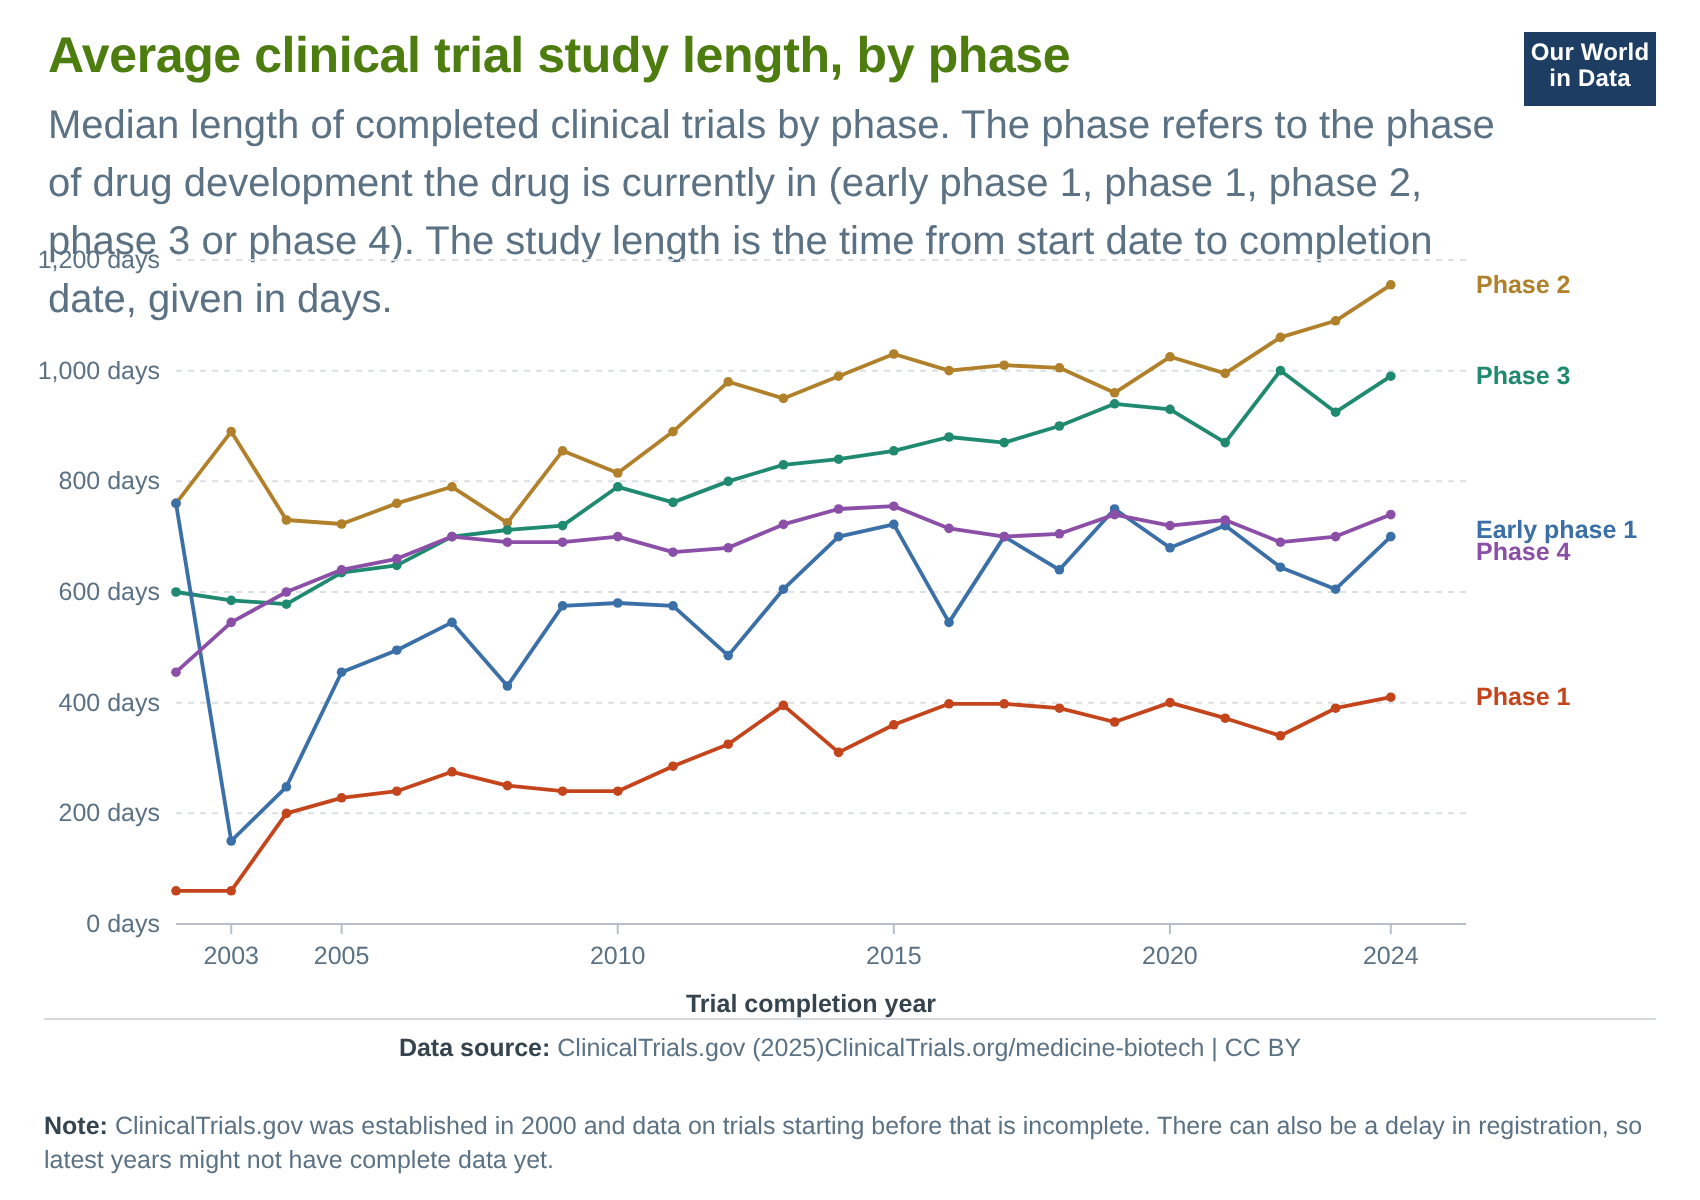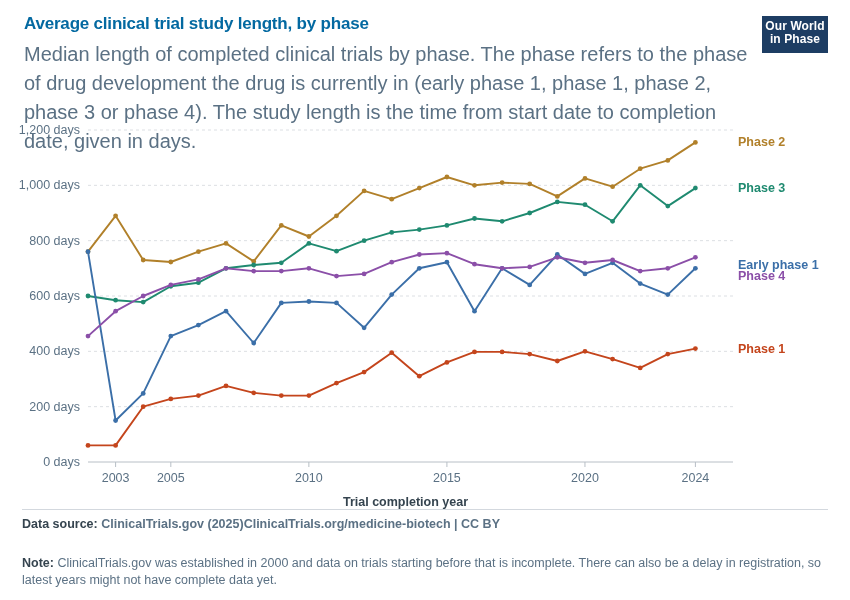--- a/index.html
+++ b/index.html
@@ -13,23 +13,23 @@
   #page {
     position: relative;
     width: 850px; height: 600px;
     overflow: hidden;
     background: #fff;
   }
   .header {
     padding: 14px 24px 0 24px;
   }
   .title {
-    font-size: 17px;
-    font-weight: 700;
-    color: #0369a1;
+    font-size: 25px;
+    font-weight: 700;
+    color: #4d7c0f;
     letter-spacing: -0.2px;
     margin: 0 0 6px 0;
     line-height: 1.15;
   }
   .subtitle {
     font-size: 20px;
     font-weight: 400;
     color: #5b7184;
     line-height: 1.45;
     max-width: 735px;
@@ -80,26 +80,25 @@
     left: 0; bottom: 0;
     width: 850px;
     padding: 0 22px;
   }
   .footer-rule {
     border-top: 1px solid #d3d8de;
     margin: 0 0 7px 0;
   }
   .footer-row {
     display: flex;
-    justify-content: flex-start;
+    justify-content: center;
     align-items: baseline;
     font-size: 12.5px;
     color: #5b7184;
     margin-bottom: 24px;
-    font-weight: bold;
   }
   .footer-row .left b { color: #35444f; }
   .footer-note {
     font-size: 12.5px;
     color: #5b7184;
     line-height: 1.42;
     padding-bottom: 10px;
     margin-top: 24px;
   }
   .footer-note b { color: #35444f; }
@@ -109,21 +108,21 @@
 
 <div id="page">
 
   <div class="header">
     <h1 class="title">Average clinical trial study length, by phase</h1>
     <p class="subtitle">Median length of completed clinical trials by phase. The phase refers to the phase of drug development the drug is currently in (early phase 1, phase 1, phase 2, phase 3 or phase 4). The study length is the time from start date to completion date, given in days.</p>
   </div>
 
   <div class="owid-logo">
     <span>Our World</span>
-    <span class="l2">in Phase</span>
+    <span class="l2">in Data</span>
   </div>
 
   <div class="chart-wrap">
     <svg id="chart-svg" width="850" height="405" viewBox="0 0 850 405">
         <line x1="88" x2="733" y1="350" y2="350" stroke="#b8bfc6" stroke-width="1" stroke-dasharray="0"></line>
         <text x="80" y="354" text-anchor="end" class="y-tick-label">0 days</text>
         <line x1="88" x2="733" y1="294.6666666666667" y2="294.6666666666667" stroke="#dcdfe3" stroke-width="1" stroke-dasharray="3,3"></line>
         <text x="80" y="298.6666666666667" text-anchor="end" class="y-tick-label">200 days</text>
         <line x1="88" x2="733" y1="239.33333333333334" y2="239.33333333333334" stroke="#dcdfe3" stroke-width="1" stroke-dasharray="3,3"></line>
         <text x="80" y="243.33333333333334" text-anchor="end" class="y-tick-label">400 days</text>

